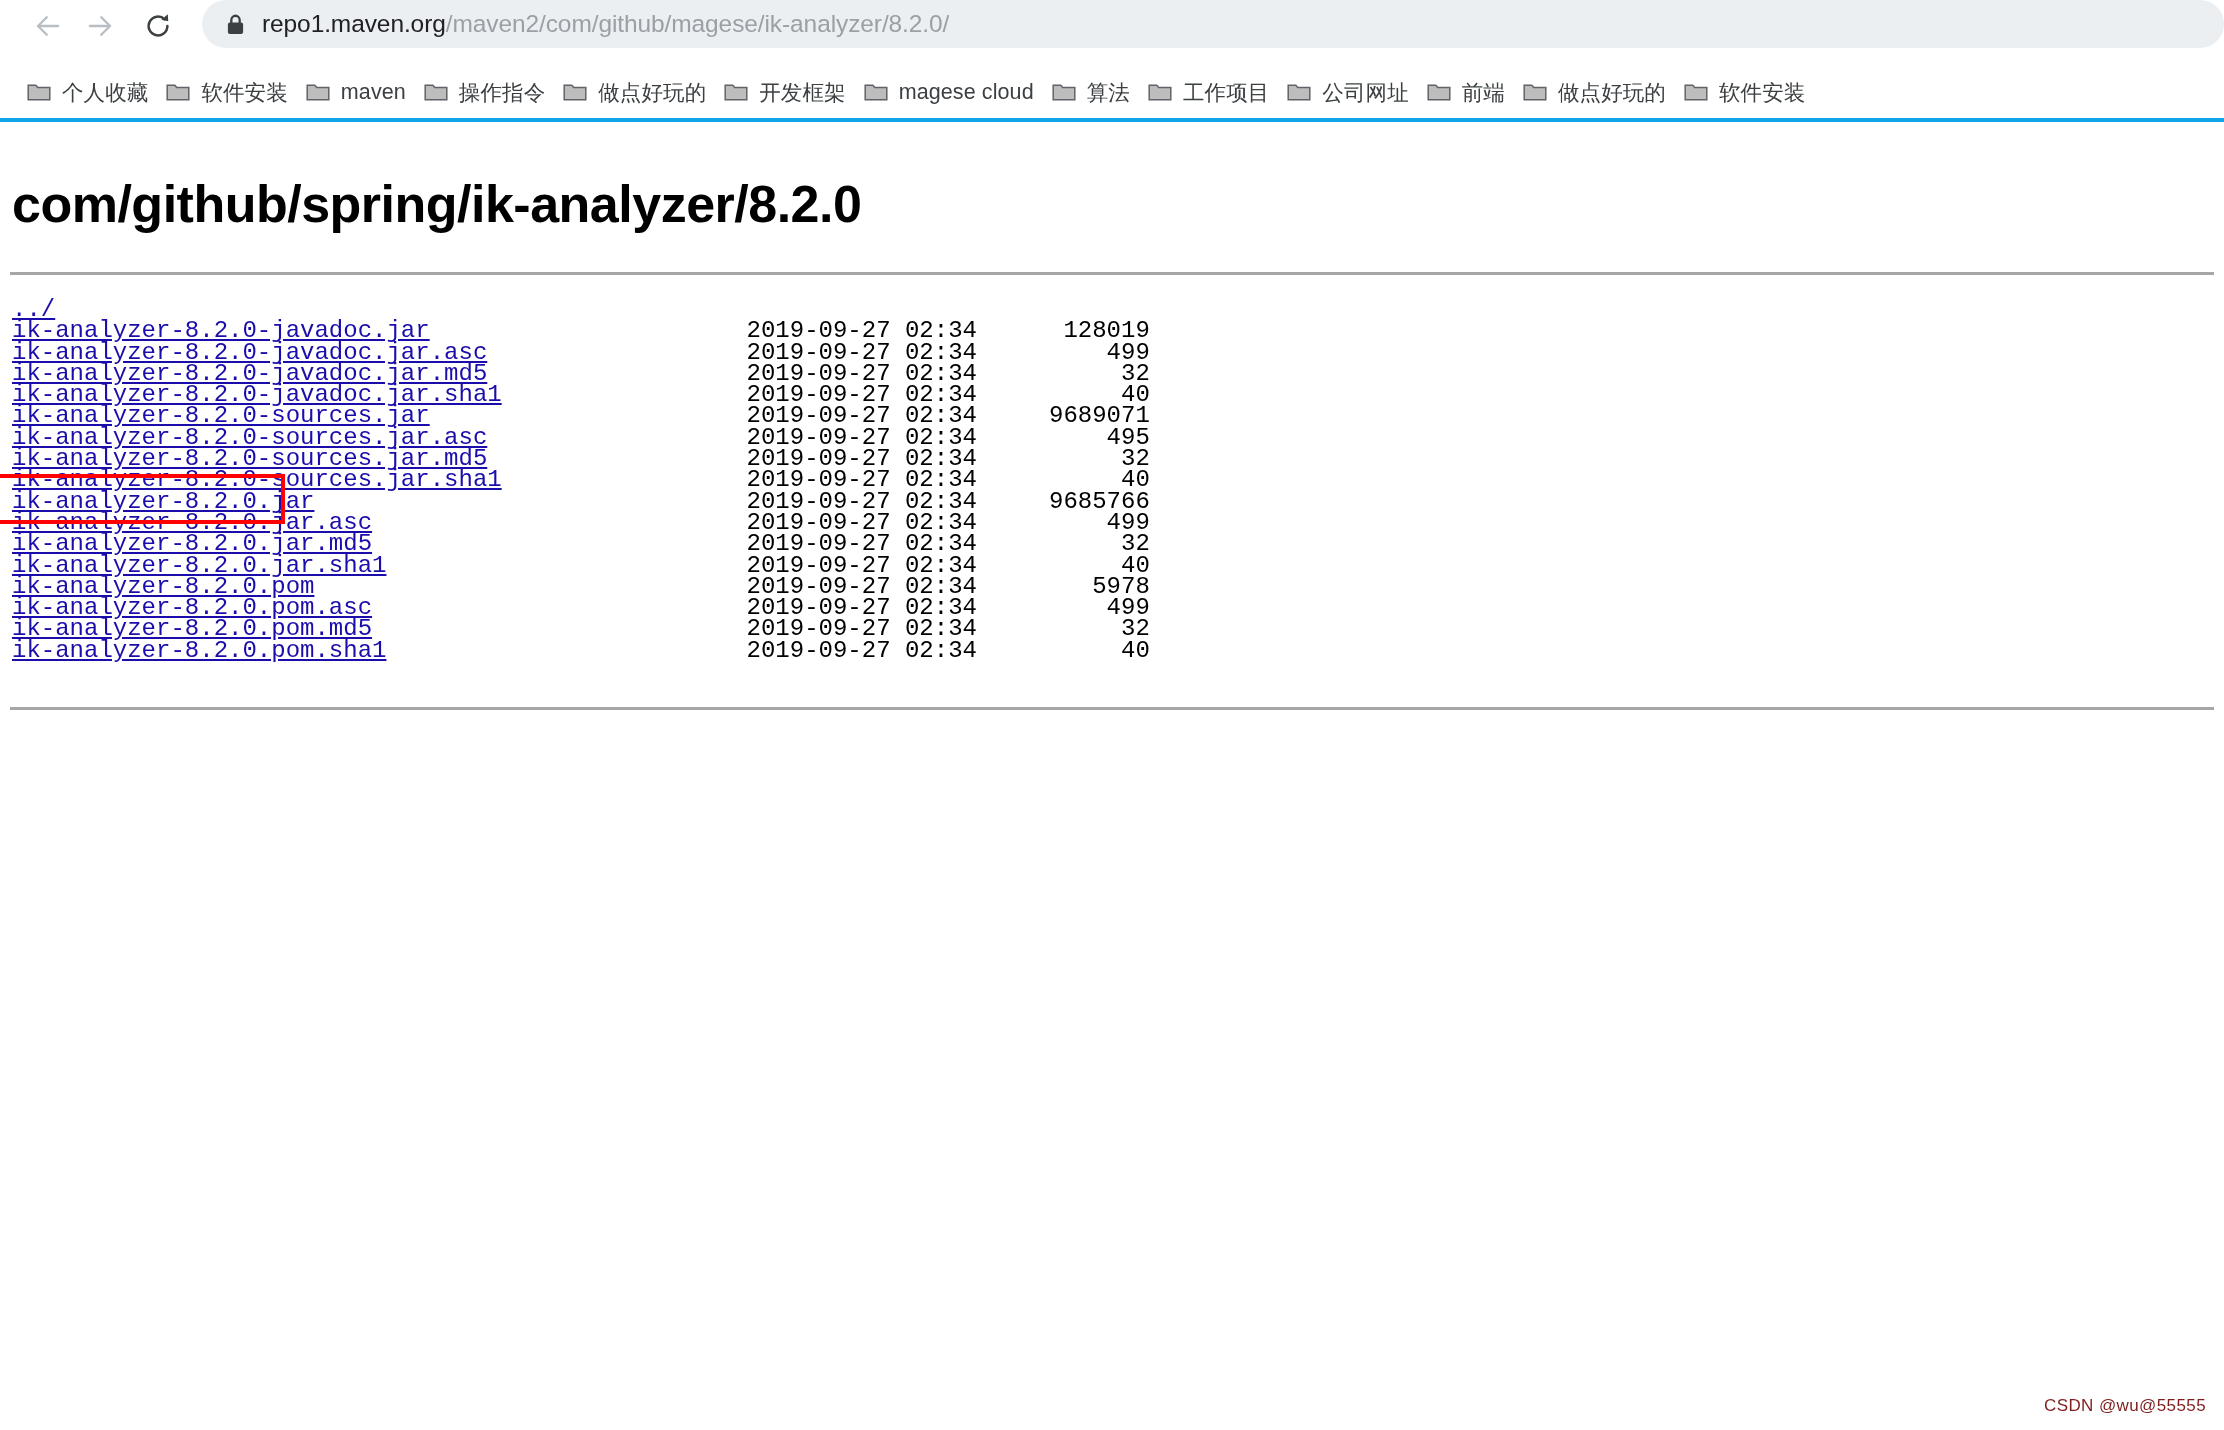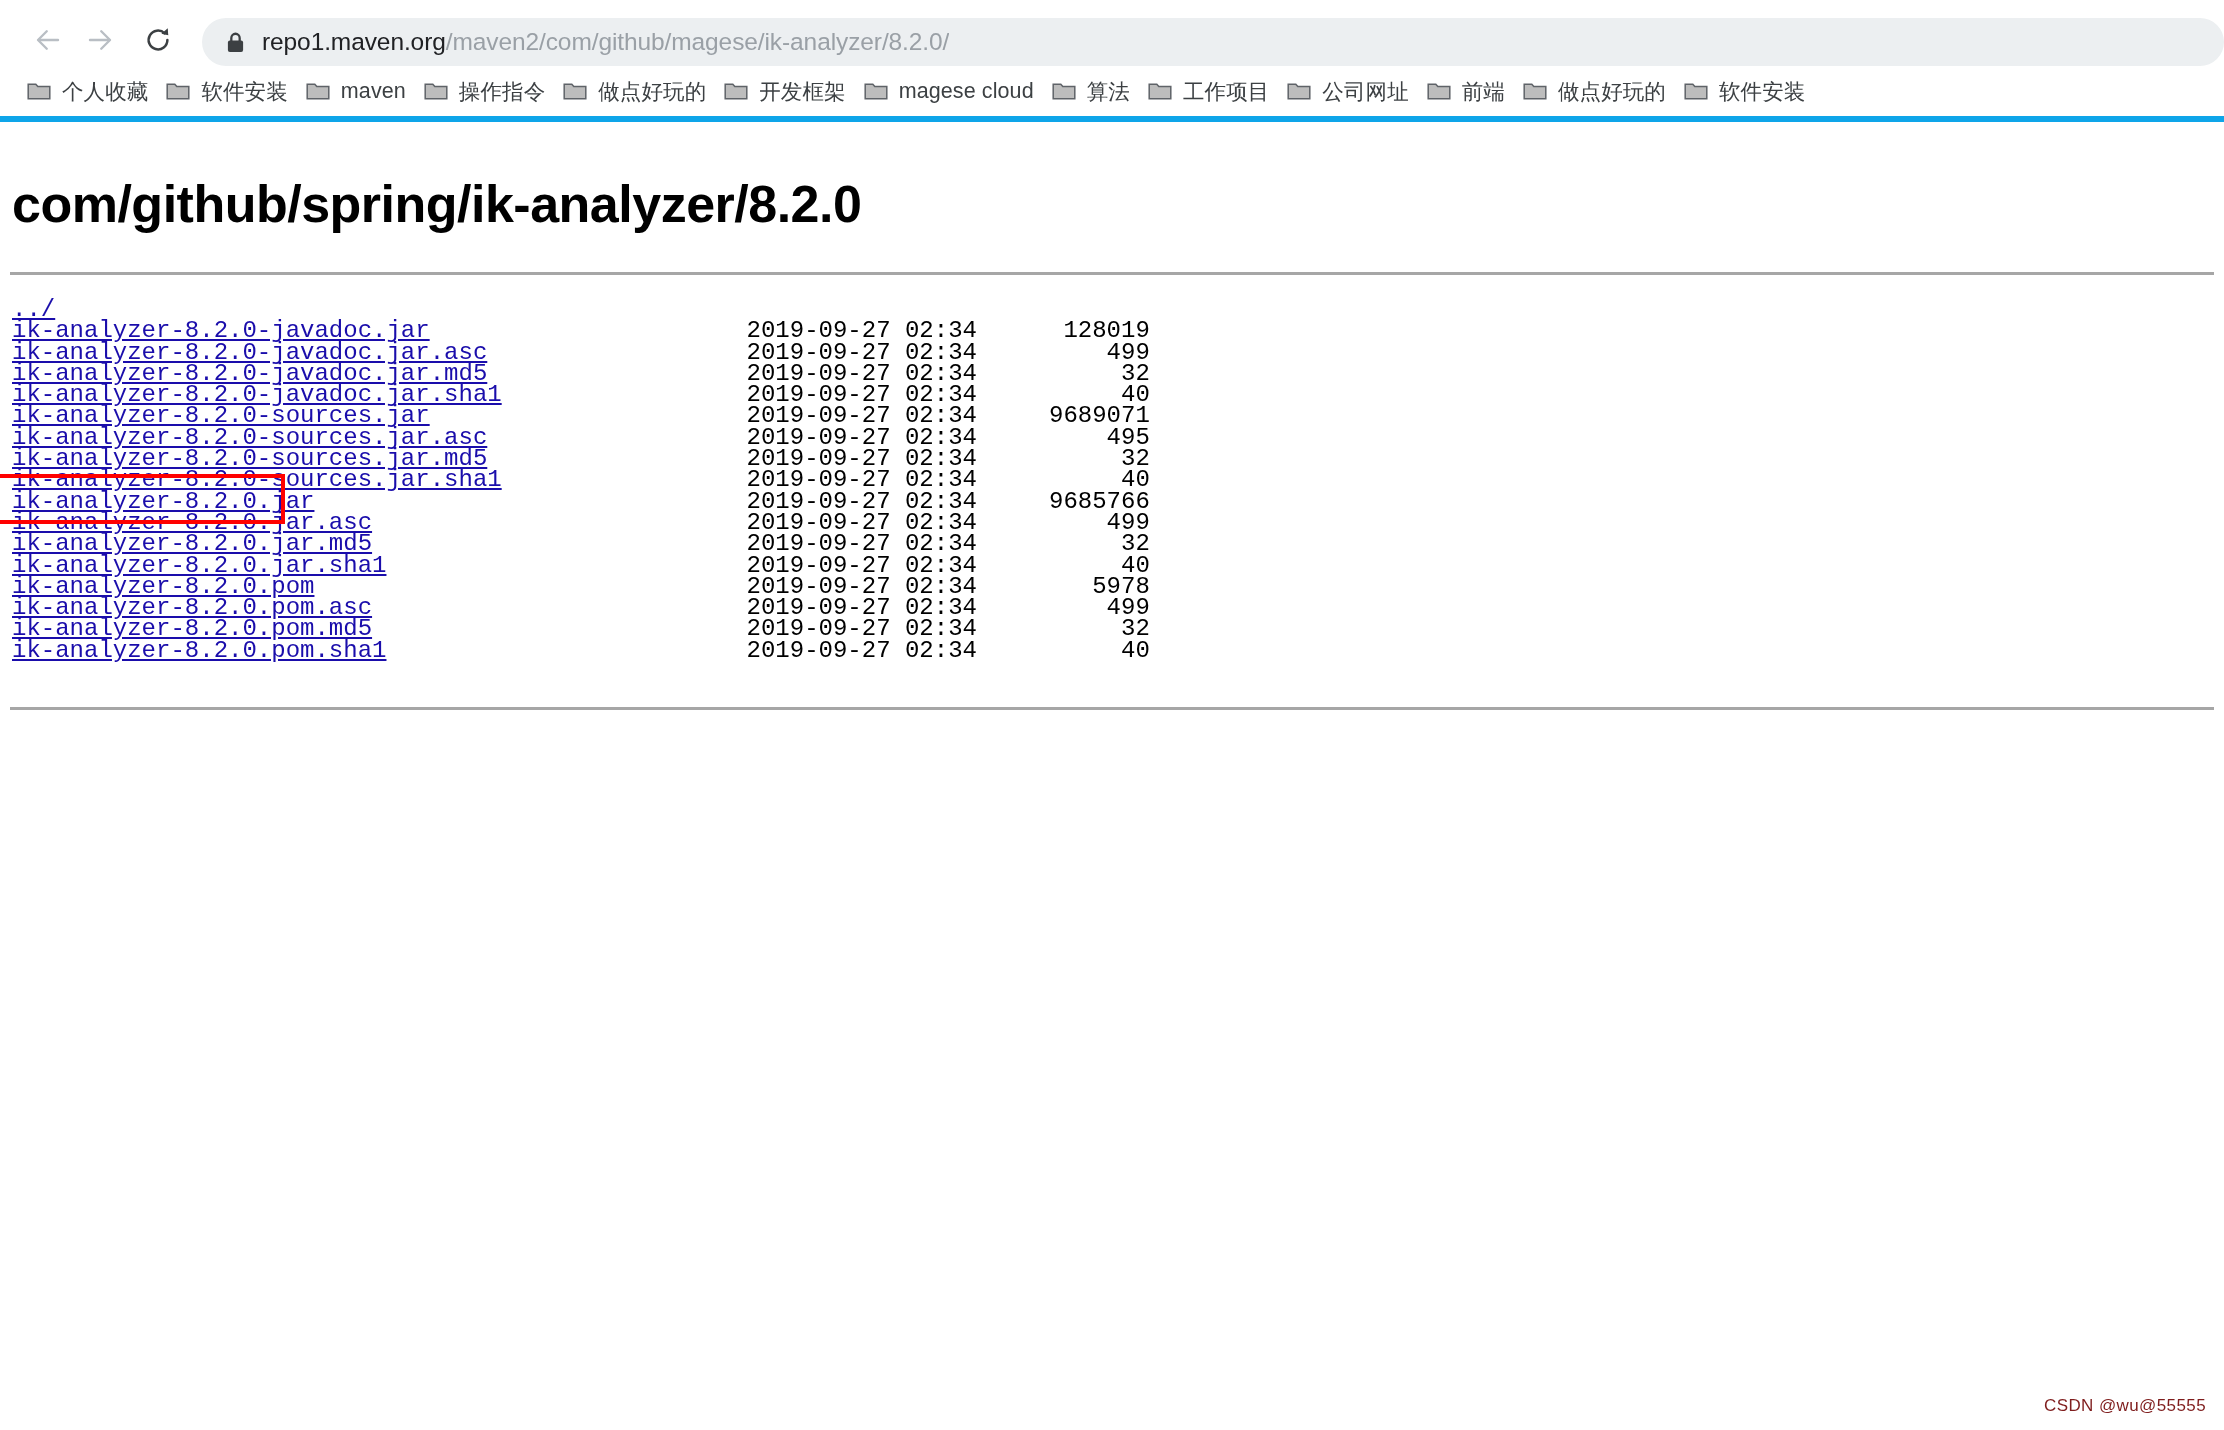--- a/index.html
+++ b/index.html
@@ -18,21 +18,21 @@
   
   .browser-chrome {
     width: 100%;
     background: #ffffff;
     position: relative;
   }
 
   .toolbar {
     height: 66px;
     display: flex;
-    align-items: flex-end;
+    align-items: flex-start;
     padding: 0 0 0 22px;
     box-sizing: border-box;
     background: #ffffff;
   }
 
   .nav-btn {
     width: 52px;
     height: 52px;
     display: flex;
     align-items: center;
@@ -75,21 +75,21 @@
   .url-text .host {
     color: #202124;
     font-weight: 400;
   }
 
   .bookmarks-bar {
     height: 56px;
     display: flex;
     align-items: center;
     padding-left: 18px;
-    border-bottom: 6px solid #0ea5e9;
+    border-bottom: 4px solid #0ea5e9;
     box-sizing: border-box;
     background: #ffffff;
     overflow: hidden;
     white-space: nowrap;
   }
   .bookmark {
     display: inline-flex;
     align-items: center;
     height: 40px;
     padding: 0 9px;

